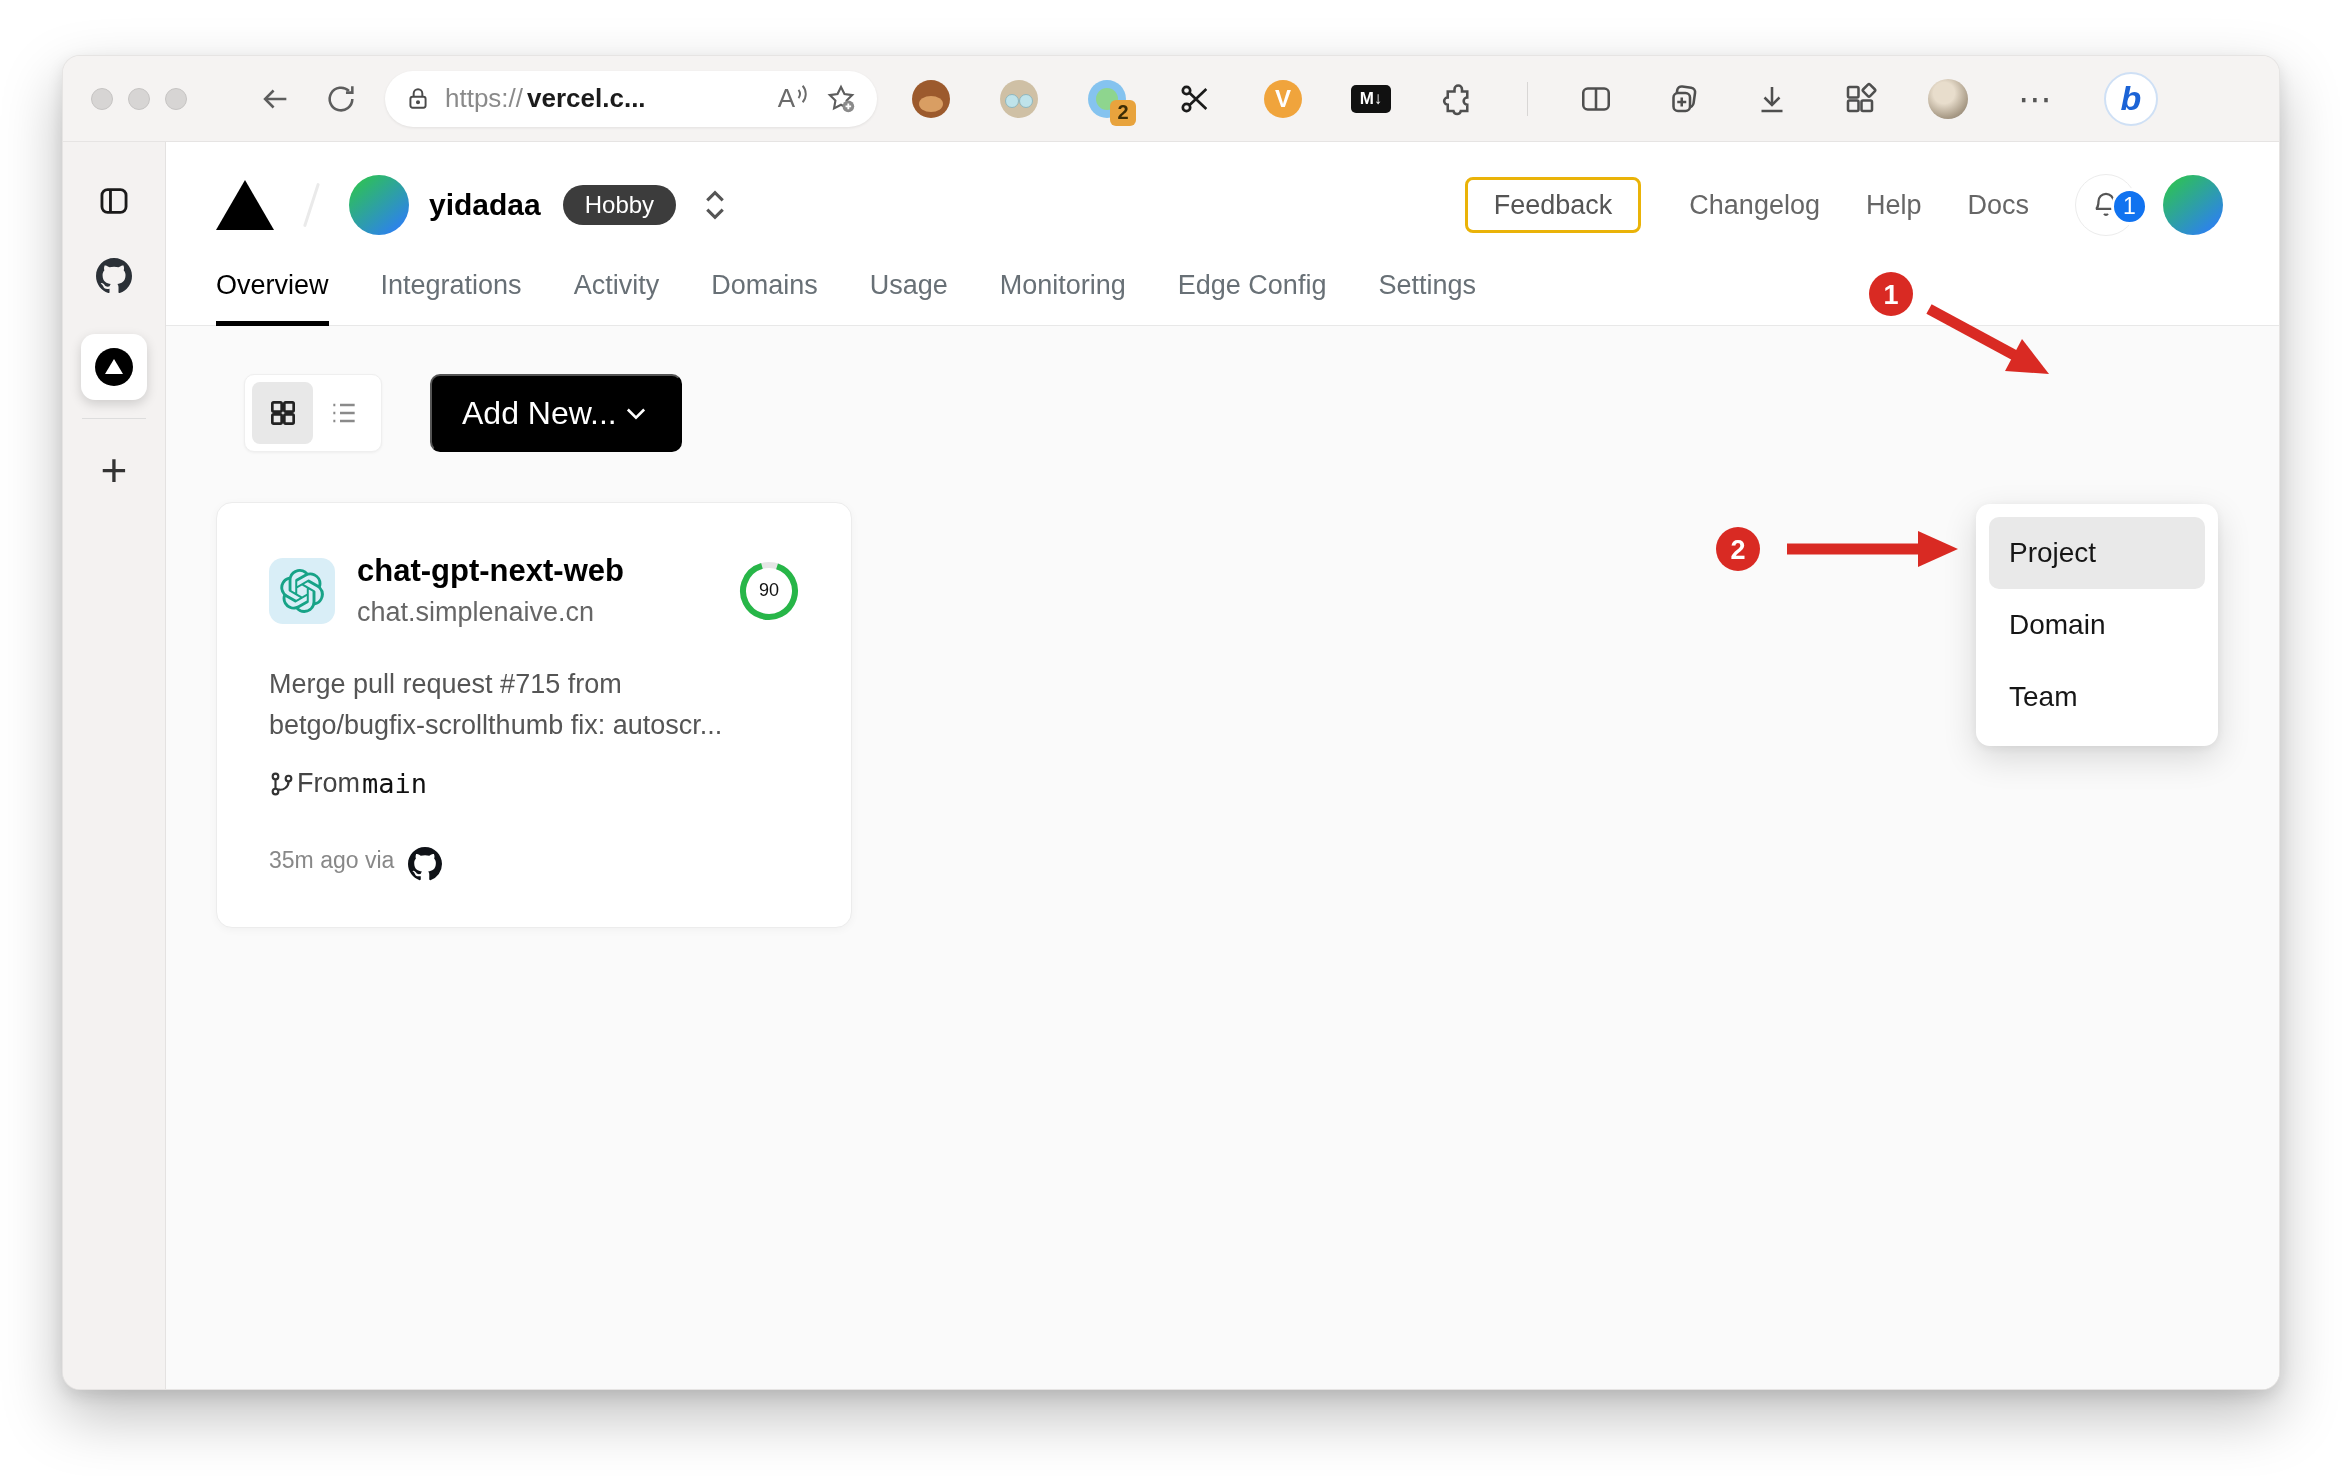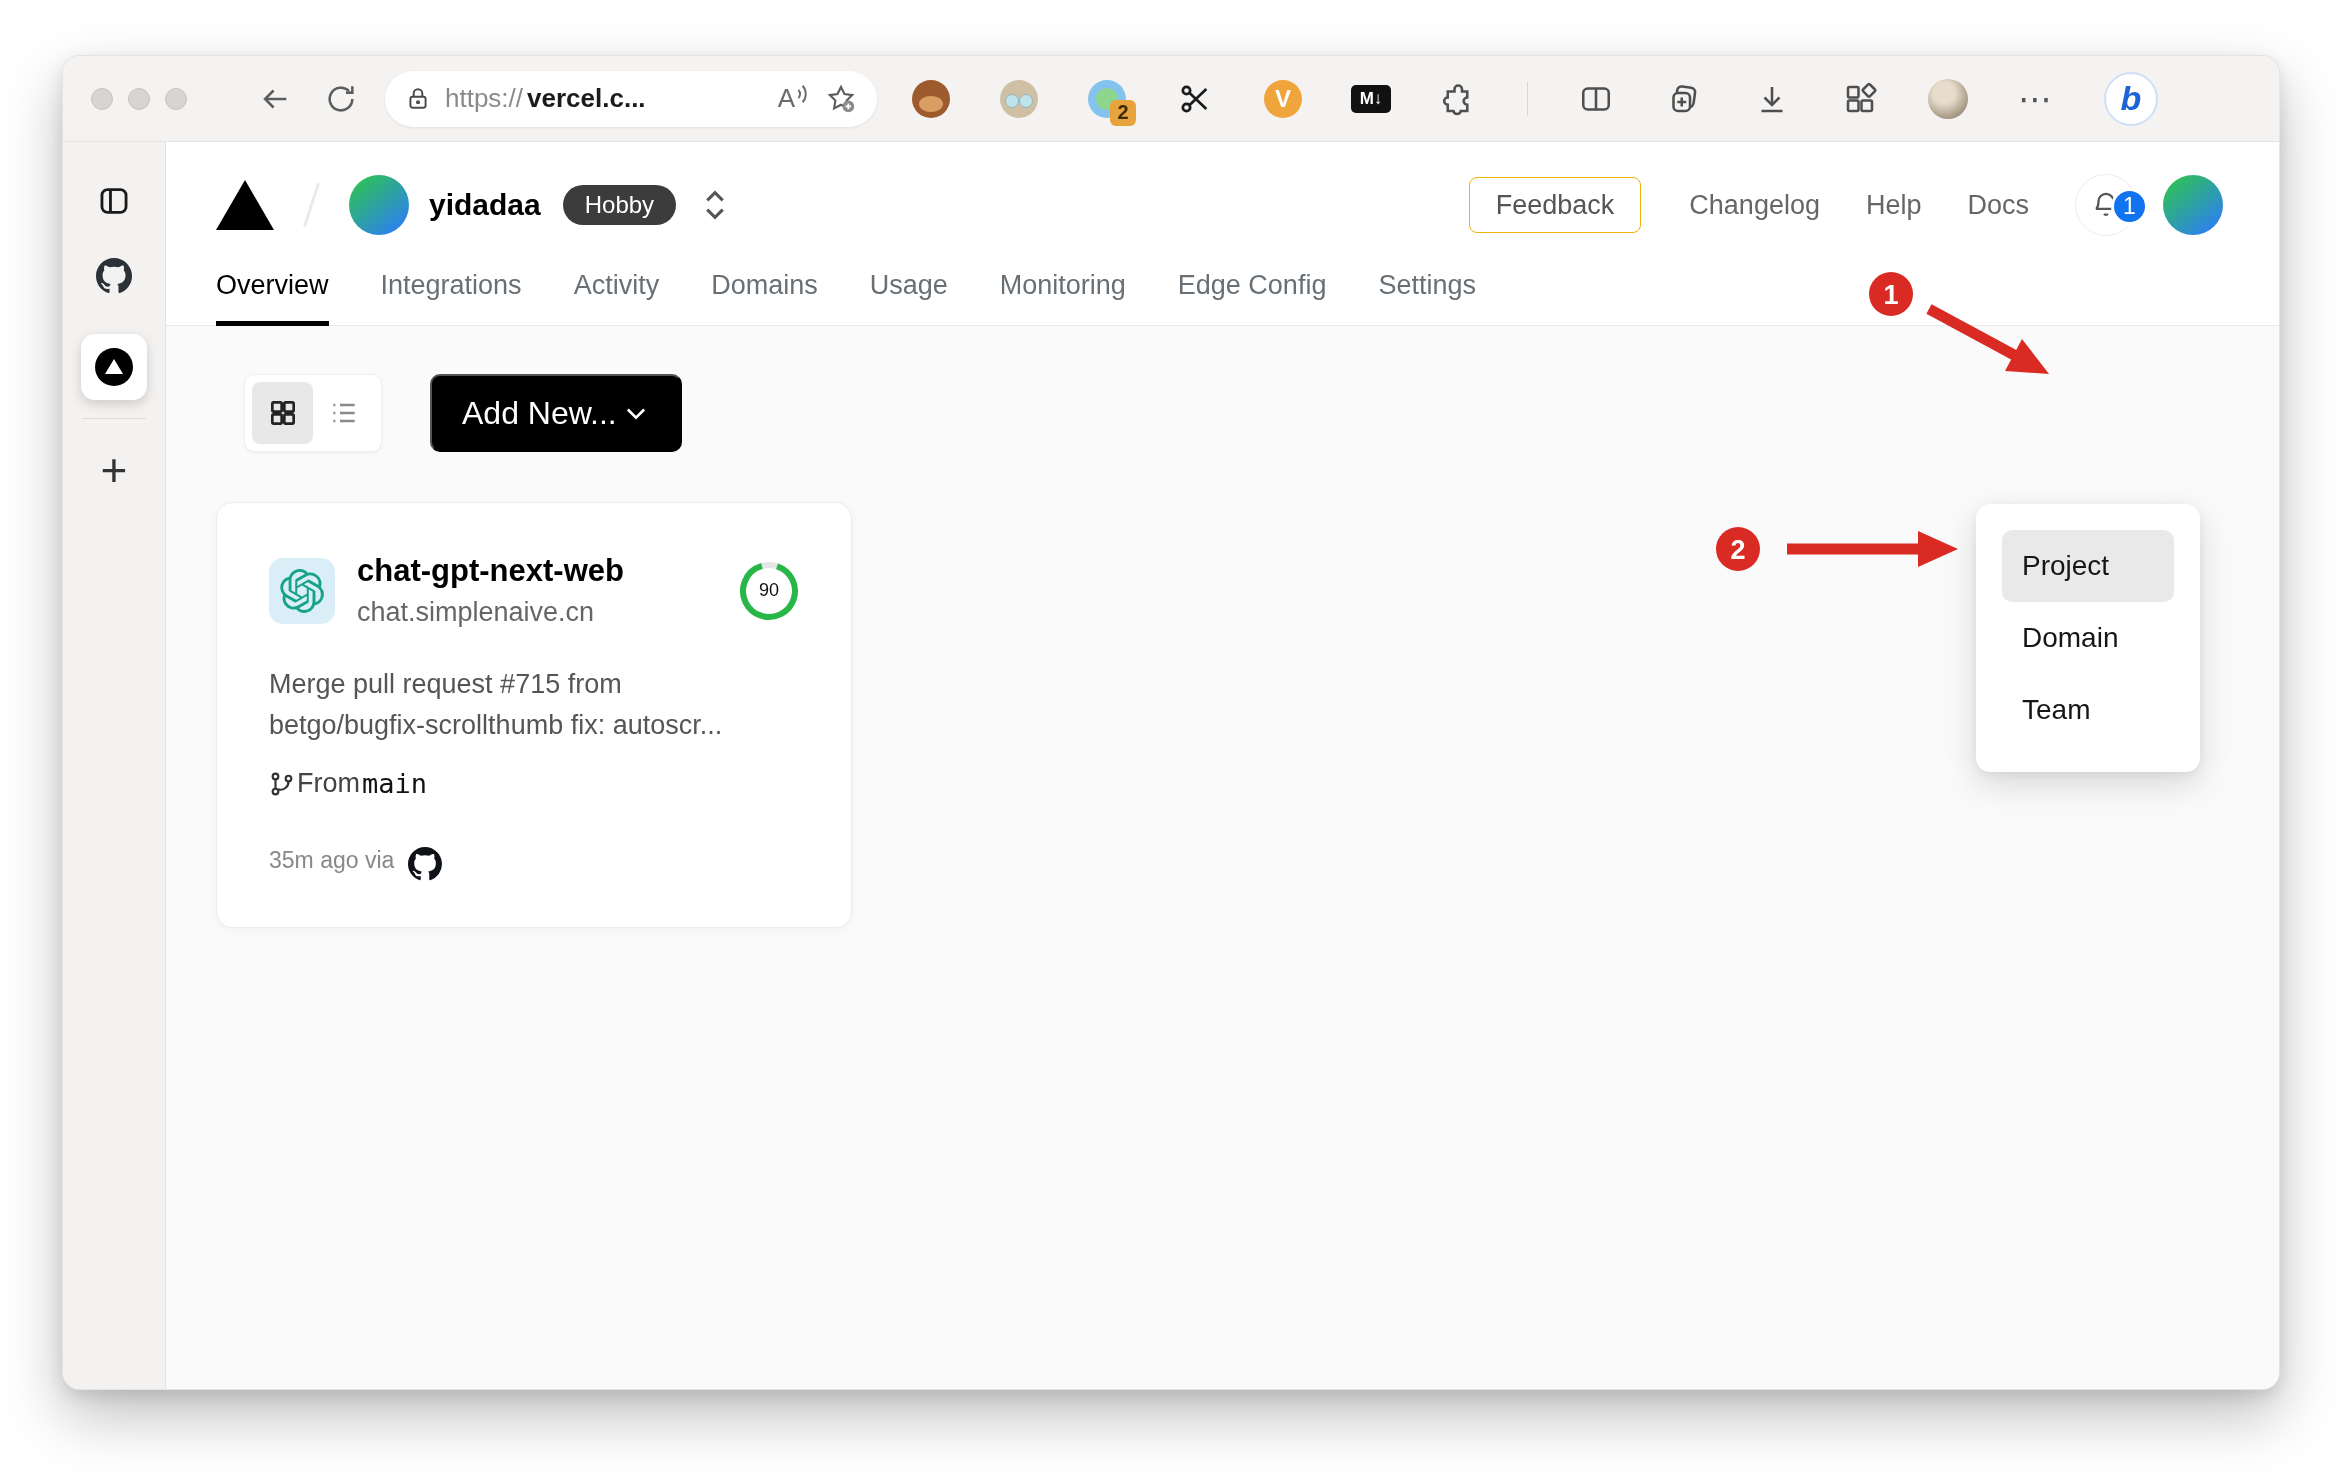--- a/index.html
+++ b/index.html
@@ -60,21 +60,21 @@
   .page { flex:1; background:#fff; position:relative; display:flex; flex-direction:column; min-width:0; }
   .v-header { padding:32px 56px 0 50px; background:#fff; border-bottom:1px solid #e8e8e8; }
   .v-row1 { display:flex; align-items:center; }
   .v-tri { width:0; height:0; border-left:29px solid transparent; border-right:29px solid transparent; border-bottom:50px solid #000; }
   .v-slash { width:3px; height:46px; background:#eaeaea; transform:rotate(18deg); margin:0 36px; border-radius:2px;}
   .team-avatar { width:60px; height:60px; border-radius:50%; background:linear-gradient(140deg,#2ebd5f 15%,#2d7ff3 90%); margin-right:20px; }
   .team-name { font-size:30px; font-weight:600; color:#000; margin-right:22px; }
   .plan-pill { background:#3c3c3c; color:#fff; font-size:24px; height:40px; border-radius:20px; padding:0 22px;
     display:flex; align-items:center; margin-right:26px; }
   .hdr-spacer { flex:1; }
-  .feedback-btn { height:56px; border:1px solid #eab308; border-radius:8px; background:#fff; color:#555;
+  .feedback-btn { height:56px; border:3px solid #eab308; border-radius:8px; background:#fff; color:#555;
     font-size:27px; padding:0 26px; display:flex; align-items:center; margin-right:48px; }
   .hdr-link { color:#666; font-size:27px; margin-right:46px; }
   .bell-wrap { position:relative; width:62px; height:62px; border:1px solid #ececec; border-radius:50%;
     display:flex; align-items:center; justify-content:center; background:#fff; margin-right:26px; }
   .bell-badge { position:absolute; right:-12px; top:13px; width:37px; height:37px; border-radius:50%; background:#1173f0;
     border:3px solid #fff; color:#fff; font-size:23px; display:flex; align-items:center; justify-content:center; }
   .me-avatar { width:60px; height:60px; border-radius:50%; background:linear-gradient(140deg,#2ebd5f 15%,#2d7ff3 90%); }
 
   .v-tabs { display:flex; gap:52px; margin-top:34px; }
   .v-tab { font-size:27px; color:#687076; padding-bottom:24px; position:relative; }
@@ -104,22 +104,22 @@
   .proj-name { font-size:31px; font-weight:600; color:#000; }
   .proj-domain { font-size:27px; color:#666; margin-top:8px; }
   .ring-wrap { margin-left:auto; position:relative; width:60px; height:60px; }
   .ring-score { position:absolute; inset:0; display:flex; align-items:center; justify-content:center; font-size:18px; color:#111; }
   .commit { margin-top:36px; font-size:27px; color:#555; line-height:41px; }
   .branchrow { margin-top:22px; display:flex; align-items:center; gap:2px; font-size:27px; color:#444; }
   .branch-name { font-family:"DejaVu Sans Mono","Liberation Mono",monospace; color:#111; }
   .cardfoot { margin-top:48px; display:flex; align-items:flex-start; gap:14px; font-size:23px; color:#888; }
 
   
-  .dropdown { position:absolute; left:1810px; top:362px; width:224px; background:#fff; border-radius:14px;
-    box-shadow:0 12px 34px rgba(0,0,0,.14), 0 2px 8px rgba(0,0,0,.06); padding:26px; z-index:20; }
+  .dropdown { position:absolute; left:1810px; top:362px; width:242px; background:#fff; border-radius:14px;
+    box-shadow:0 12px 34px rgba(0,0,0,.14), 0 2px 8px rgba(0,0,0,.06); padding:13px; z-index:20; }
   .dd-item { height:72px; display:flex; align-items:center; padding-left:20px; font-size:28px; color:#161616; border-radius:10px; }
   .dd-item.hl { background:#e9e9e9; }
 
   
   .anno { position:absolute; left:0; top:0; width:2115px; height:1249px; pointer-events:none; z-index:40; }
   .anno text { font-weight:700; font-size:27px; fill:#fff; font-family:"Liberation Sans","DejaVu Sans",sans-serif; }
   svg.icon { display:block; }
 </style>
 </head>
 <body>

